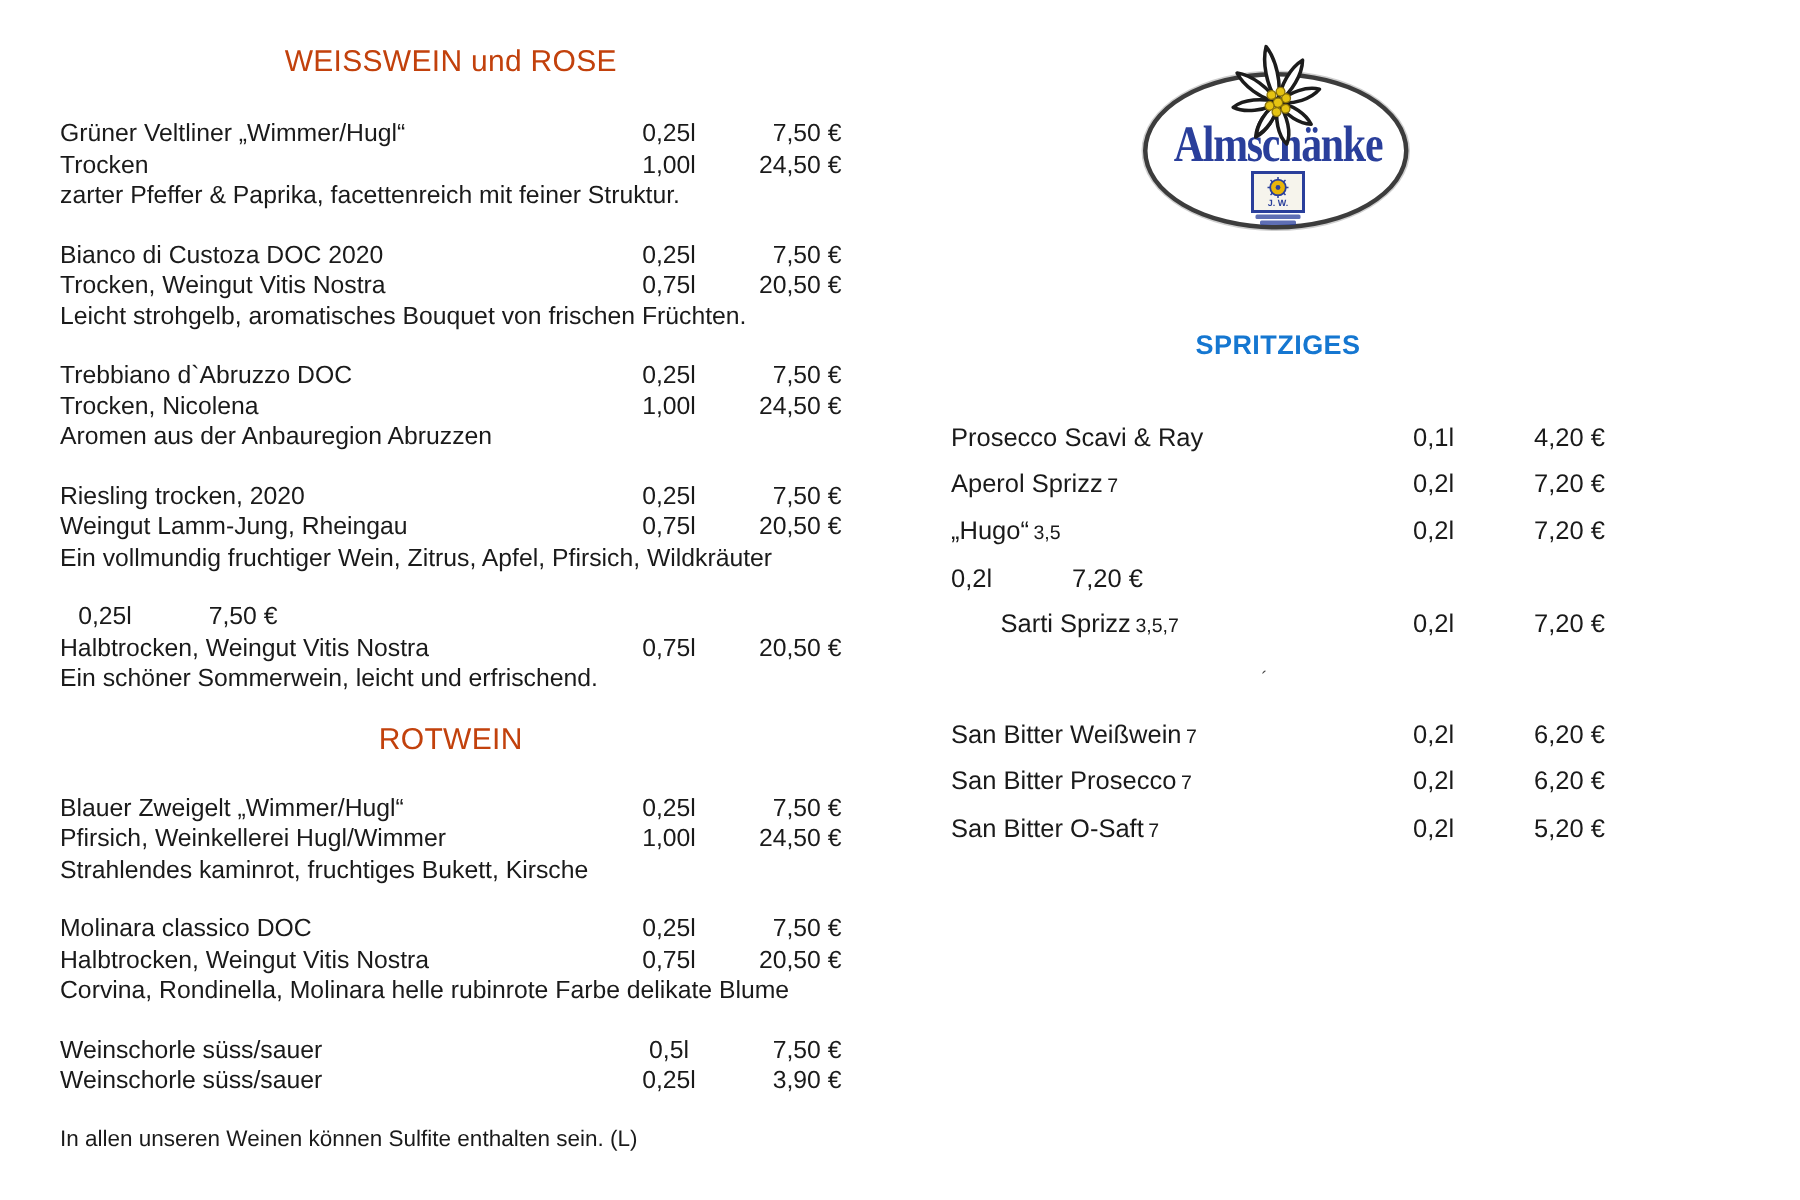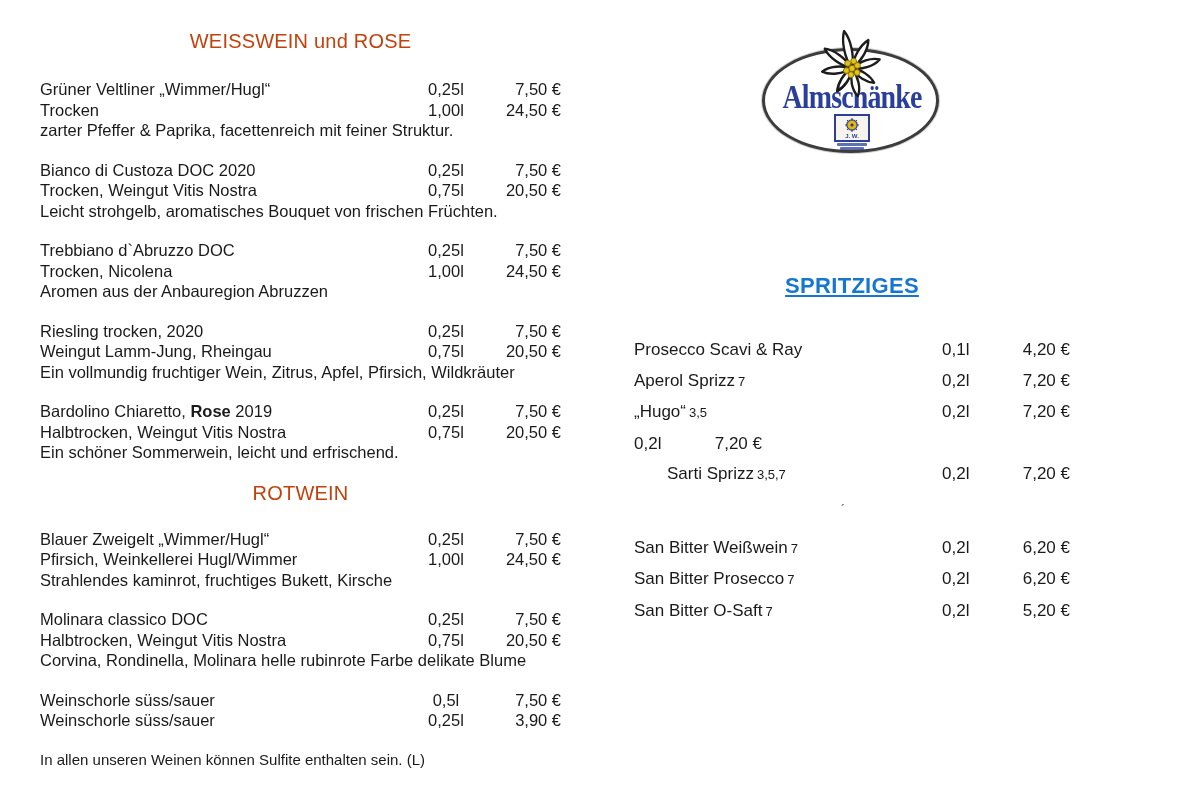--- a/index.html
+++ b/index.html
@@ -35,22 +35,22 @@
   .emblem-box { display:inline-block; border:2px solid #2a3f9b; background:#f6f4ec;
                 width:36px; padding:1px 0 0 0; line-height:0; }
   .emblem-box .gear { display:inline-block; }
   .emblem-initials { display:block; font-size:6px; line-height:7px; font-weight:bold; color:#2a3f9b; }
   .emblem-lines { margin-top:1px; }
   .emblem-lines .ln { margin:1px auto 0 auto; background:#2a3f9b; opacity:.75; border-radius:1px; }
   .ln1 { width:30px; height:3px; }
   .ln2 { width:24px; height:3px; }
 
   
-  .spritz-heading { color:#1577d1; font-weight:bold; font-size:22px; text-align:center;
-                    margin-top:116px; margin-bottom:40px; letter-spacing:.3px;text-decoration:underline; }
+  .spritz-heading { color:#1577d1; font-weight:bold; font-size:18px; text-align:center;
+                    margin-top:63px; margin-bottom:40px; letter-spacing:.3px; }
   .drink-row { display:flex; align-items:baseline; font-size:17px; line-height:21px; margin-bottom:9.5px; }
   .d-name { flex:1; white-space:nowrap; }
   .d-name.indent { padding-left:33px; }
   .d-sup { font-size:13px; margin-left:3px; }
   .d-size { width:50px; text-align:left; }
   .d-price { width:78px; text-align:right; }
   .stray-gap { height:42px; position:relative; }
   .stray-mark { position:absolute; left:207px; top:8px; font-size:12px; color:#444; }
 </style>
 </head>
@@ -108,21 +108,20 @@
           </div>
           <div class="wine-row">
             <span class="w-name">Weingut Lamm-Jung, Rheingau</span>
             <span class="w-size">0,75l</span>
             <span class="w-price">20,50 €</span>
           </div>
           <div class="wine-desc">Ein vollmundig fruchtiger Wein, Zitrus, Apfel, Pfirsich, Wildkräuter</div>
         </div>
         <div class="wine-block">
           <div class="wine-row">
-            <span class="w-name">Bardolino Chiaretto, <b>Rose</b> 2019</span>
             <span class="w-size">0,25l</span>
             <span class="w-price">7,50 €</span>
           </div>
           <div class="wine-row">
             <span class="w-name">Halbtrocken, Weingut Vitis Nostra</span>
             <span class="w-size">0,75l</span>
             <span class="w-price">20,50 €</span>
           </div>
           <div class="wine-desc">Ein schöner Sommerwein, leicht und erfrischend.</div>
         </div>

